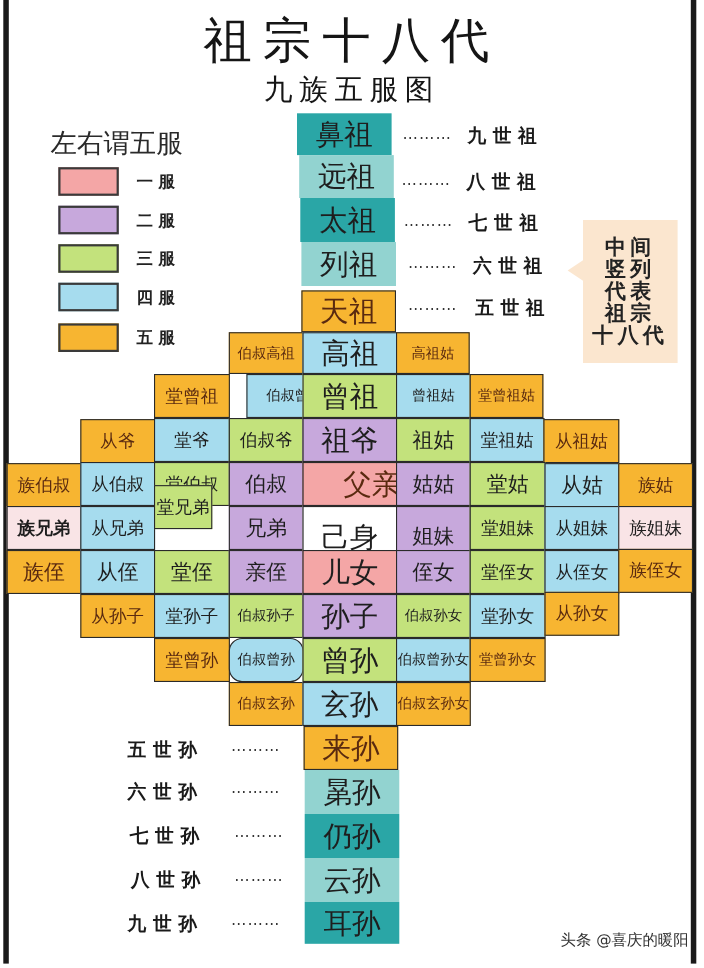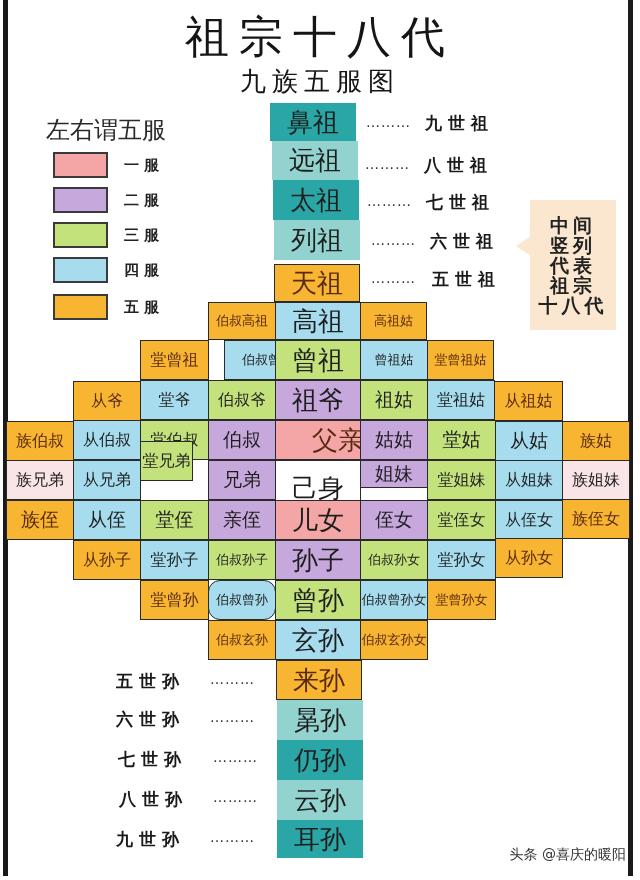--- a/index.html
+++ b/index.html
@@ -114,26 +114,26 @@
 <div class="cell c-orange sm txt-brown" style="left:6px;top:421px;width:68px;height:40px;">族伯叔</div>
 <div class="cell c-blue sm" style="left:73px;top:420px;width:68px;height:40px;">从伯叔</div>
 <div class="cell c-green sm" style="left:140px;top:420px;width:69px;height:40px;">堂伯叔</div>
 <div class="cell c-purple mid" style="left:208px;top:420px;width:68px;height:40px;">伯叔</div>
 <div class="cell c-red big txt-brown" style="left:275px;top:420px;width:86px;height:40px;padding-left:40px;">父亲</div>
 <div class="cell c-purple mid" style="left:360px;top:420px;width:68px;height:40px;">姑姑</div>
 <div class="cell c-green mid" style="left:427px;top:420px;width:69px;height:40px;">堂姑</div>
 <div class="cell c-blue mid" style="left:495px;top:421px;width:68px;height:40px;">从姑</div>
 <div class="cell c-orange sm txt-brown" style="left:562px;top:421px;width:68px;height:40px;">族姑</div>
 
-<div class="cell c-pale sm" style="left:6px;top:460px;width:68px;height:40px;">族兄弟</div>
+<div class="cell c-pale sm" style="left:6px;top:460px;width:68px;height:40px;font-weight:bold;">族兄弟</div>
 <div class="cell c-blue sm" style="left:73px;top:460px;width:68px;height:40px;">从兄弟</div>
 <div class="cell c-green sm" style="left:140px;top:441px;width:53px;height:40px;">堂兄弟</div>
 <div class="cell c-purple mid" style="left:208px;top:460px;width:68px;height:40px;">兄弟</div>
 <div class="cell c-white big" style="left:275px;top:460px;width:86px;height:56px;">己身</div>
-<div class="cell c-purple mid" style="left:360px;top:460px;width:68px;height:28px;">姐妹</div>
+<div class="cell c-purple mid" style="left:360px;top:460px;width:68px;height:56px;">姐妹</div>
 <div class="cell c-green sm" style="left:427px;top:460px;width:69px;height:40px;">堂姐妹</div>
 <div class="cell c-blue sm" style="left:495px;top:460px;width:68px;height:40px;">从姐妹</div>
 <div class="cell c-pale sm" style="left:562px;top:460px;width:68px;height:40px;">族姐妹</div>
 
 <div class="cell c-orange mid txt-brown" style="left:6px;top:500px;width:68px;height:40px;">族侄</div>
 <div class="cell c-blue mid" style="left:73px;top:500px;width:68px;height:40px;text-align:center;">从侄</div>
 <div class="cell c-green mid" style="left:140px;top:500px;width:69px;height:40px;">堂侄</div>
 <div class="cell c-purple mid" style="left:208px;top:500px;width:68px;height:40px;">亲侄</div>
 <div class="cell c-red big" style="left:275px;top:500px;width:86px;height:40px;">儿女</div>
 <div class="cell c-purple mid" style="left:360px;top:500px;width:68px;height:40px;">侄女</div>

